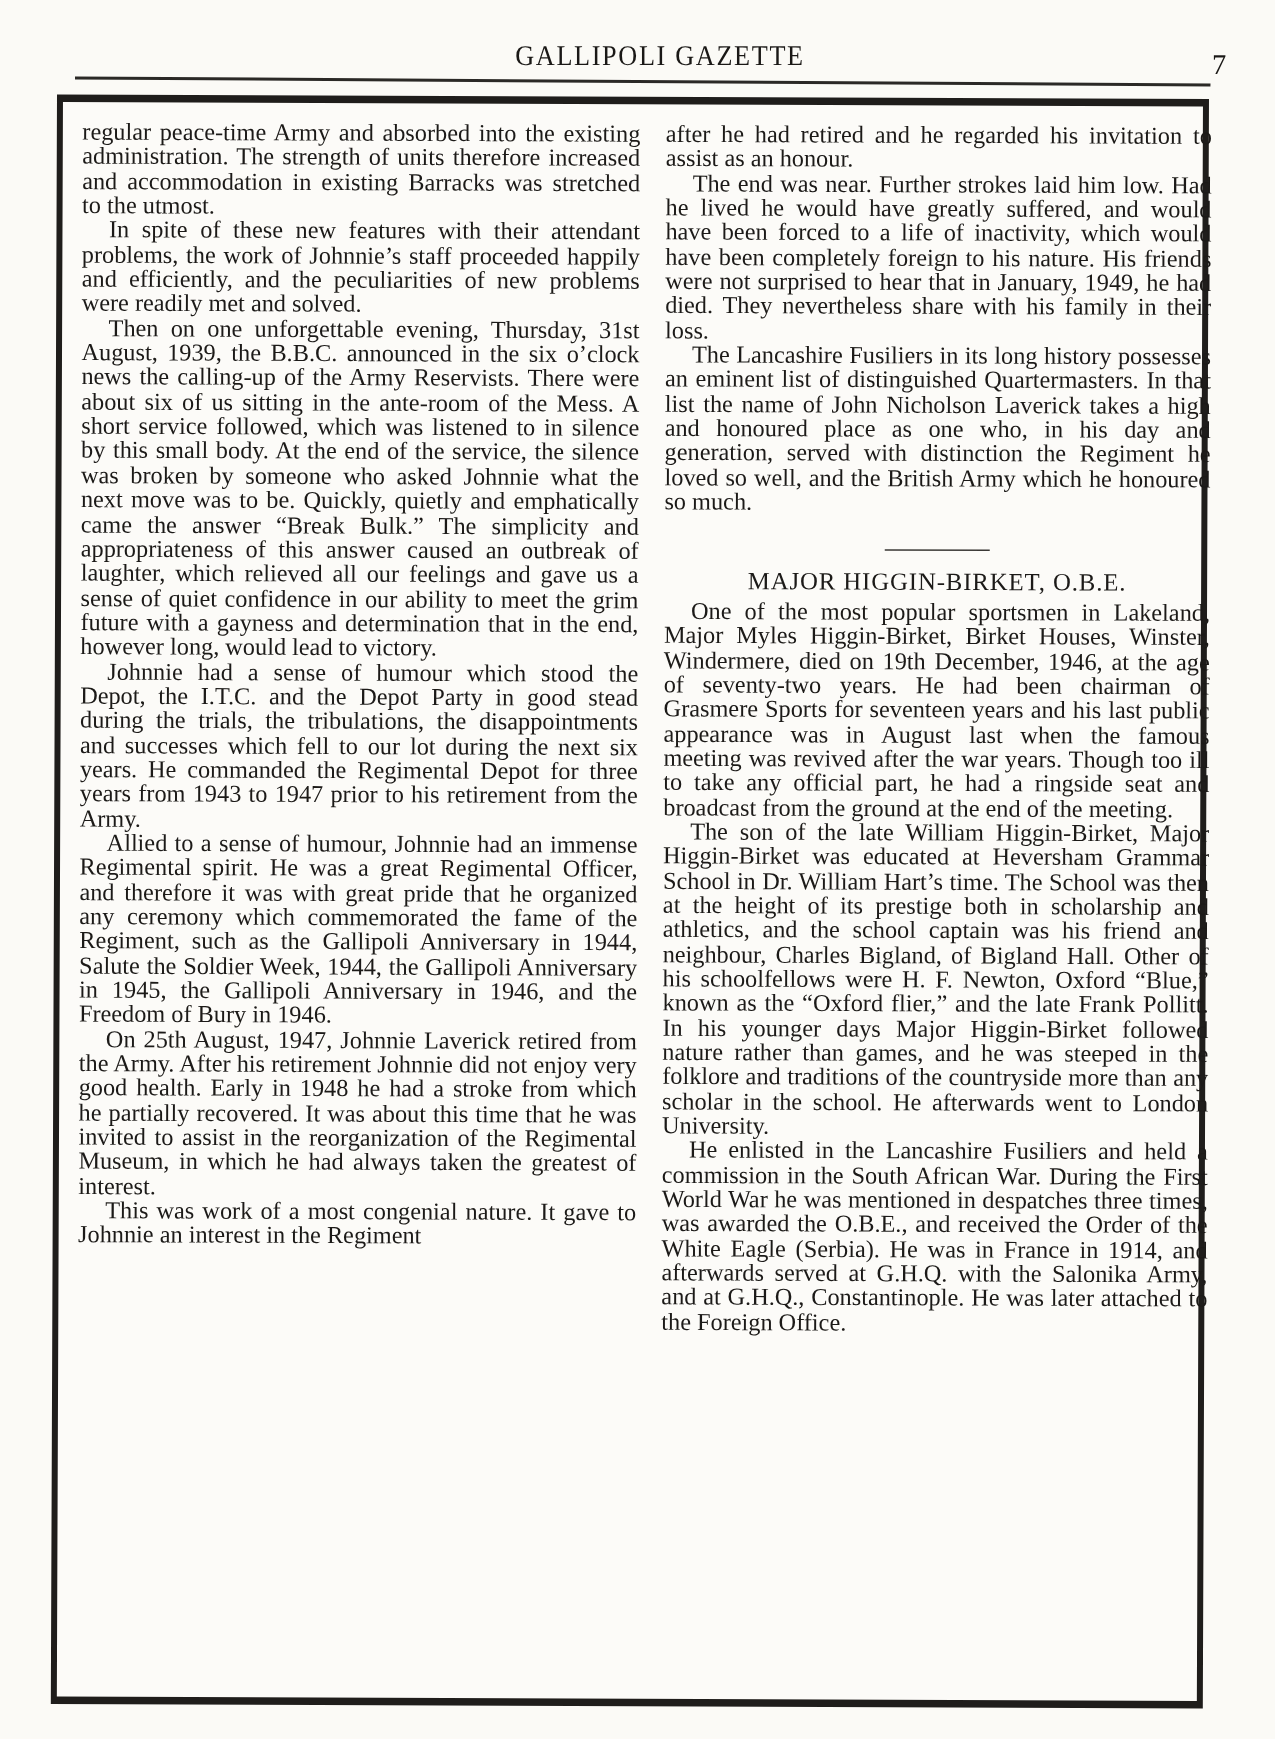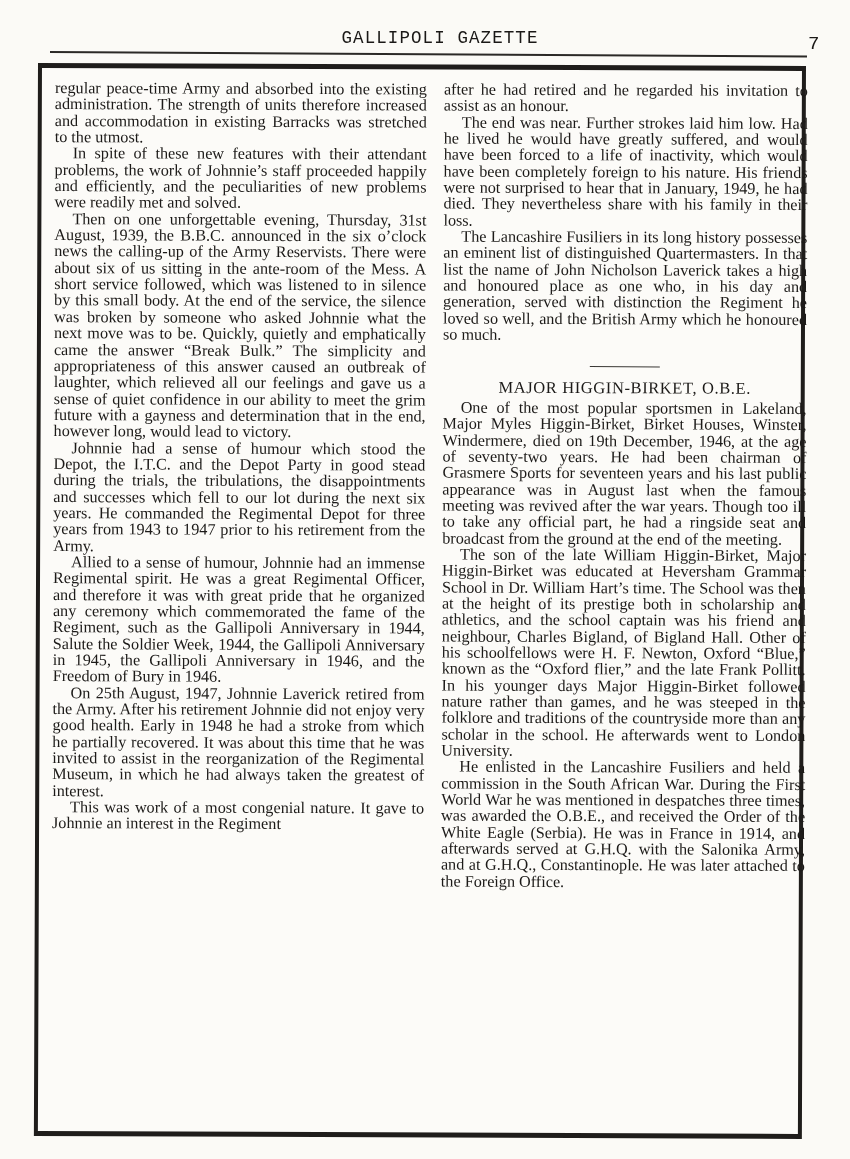--- a/index.html
+++ b/index.html
@@ -14,21 +14,20 @@
     overflow: hidden;
     font-family: "Liberation Serif", "DejaVu Serif", serif;
     color: #1c1a18;
   }
   .masthead {
     position: absolute;
     left: 0;
     top: 0;
     width: 850px;
     height: 60px;
-    font-family: Liberation Mono, monospace;
   }
   .masthead-title {
     position: absolute;
     left: 250px;
     width: 380px;
     top: 27px;
     text-align: center;
     font-size: 19px;
     letter-spacing: 1.2px;
     transform: scaleX(0.92);

